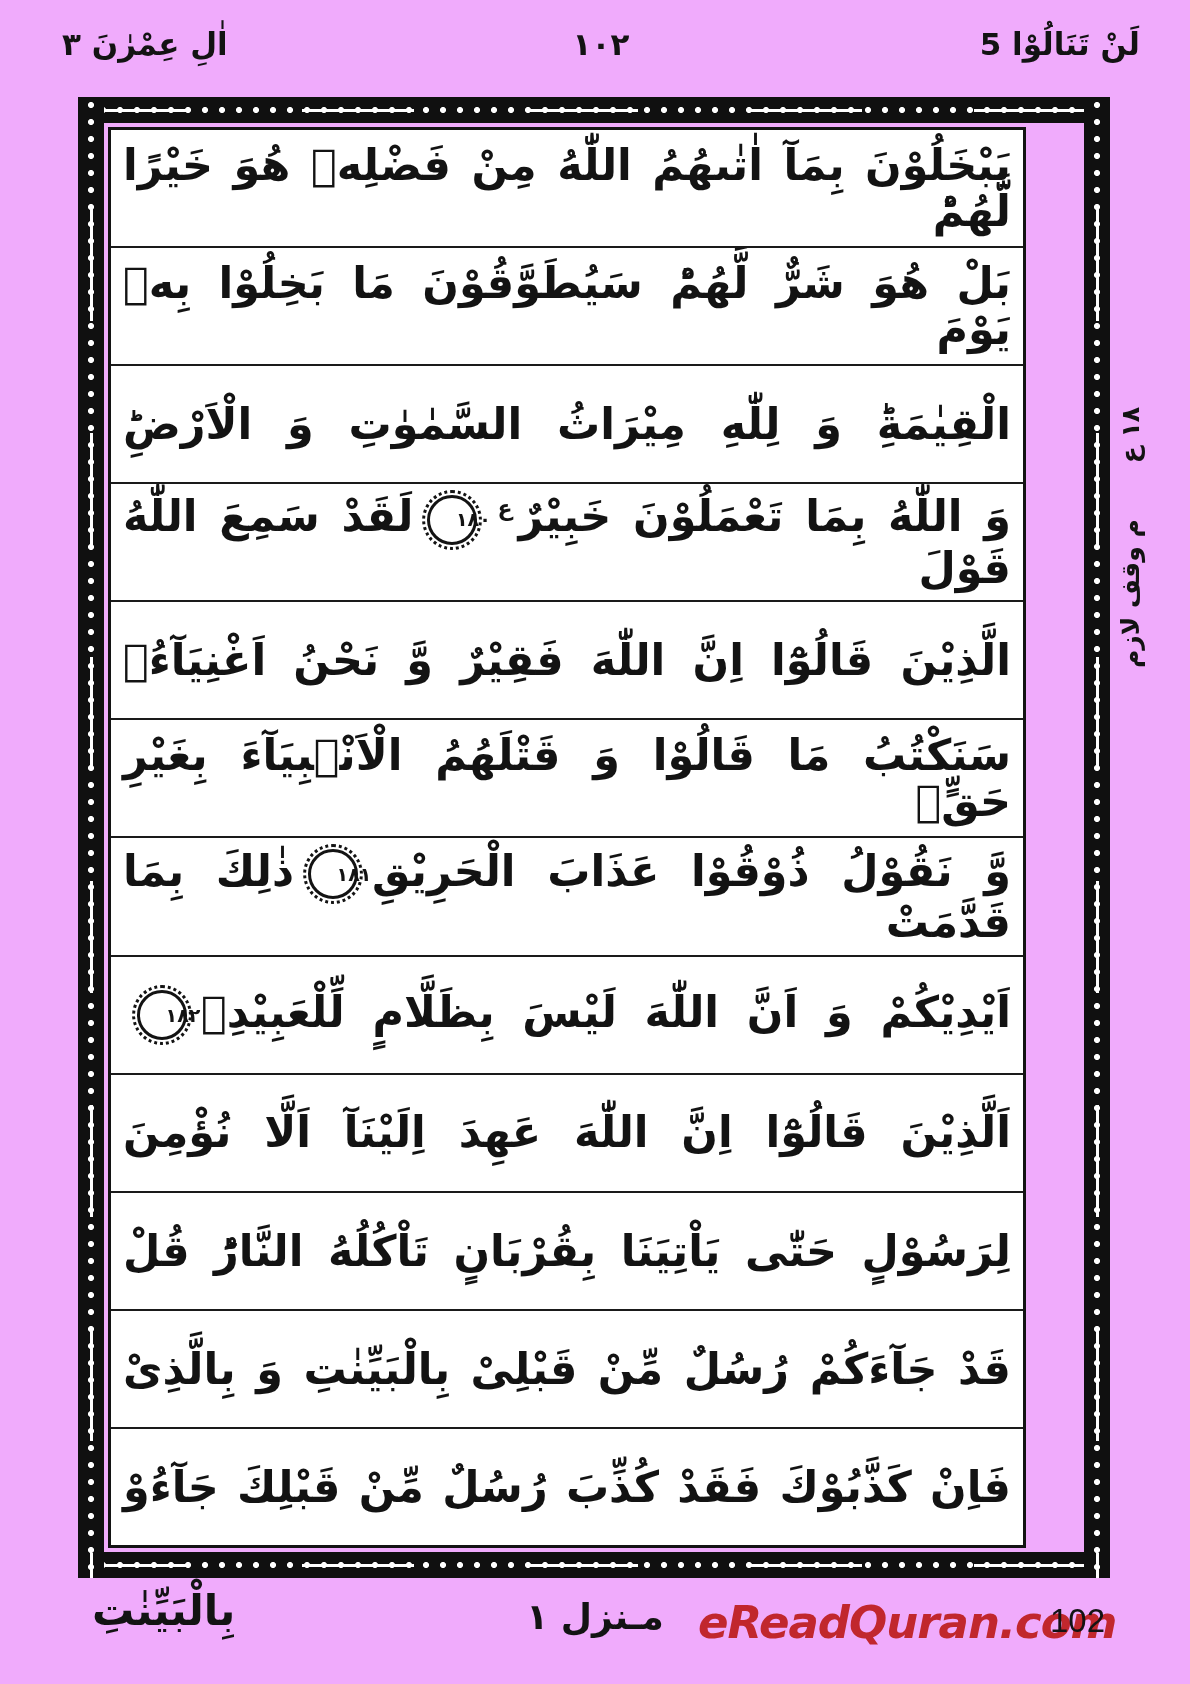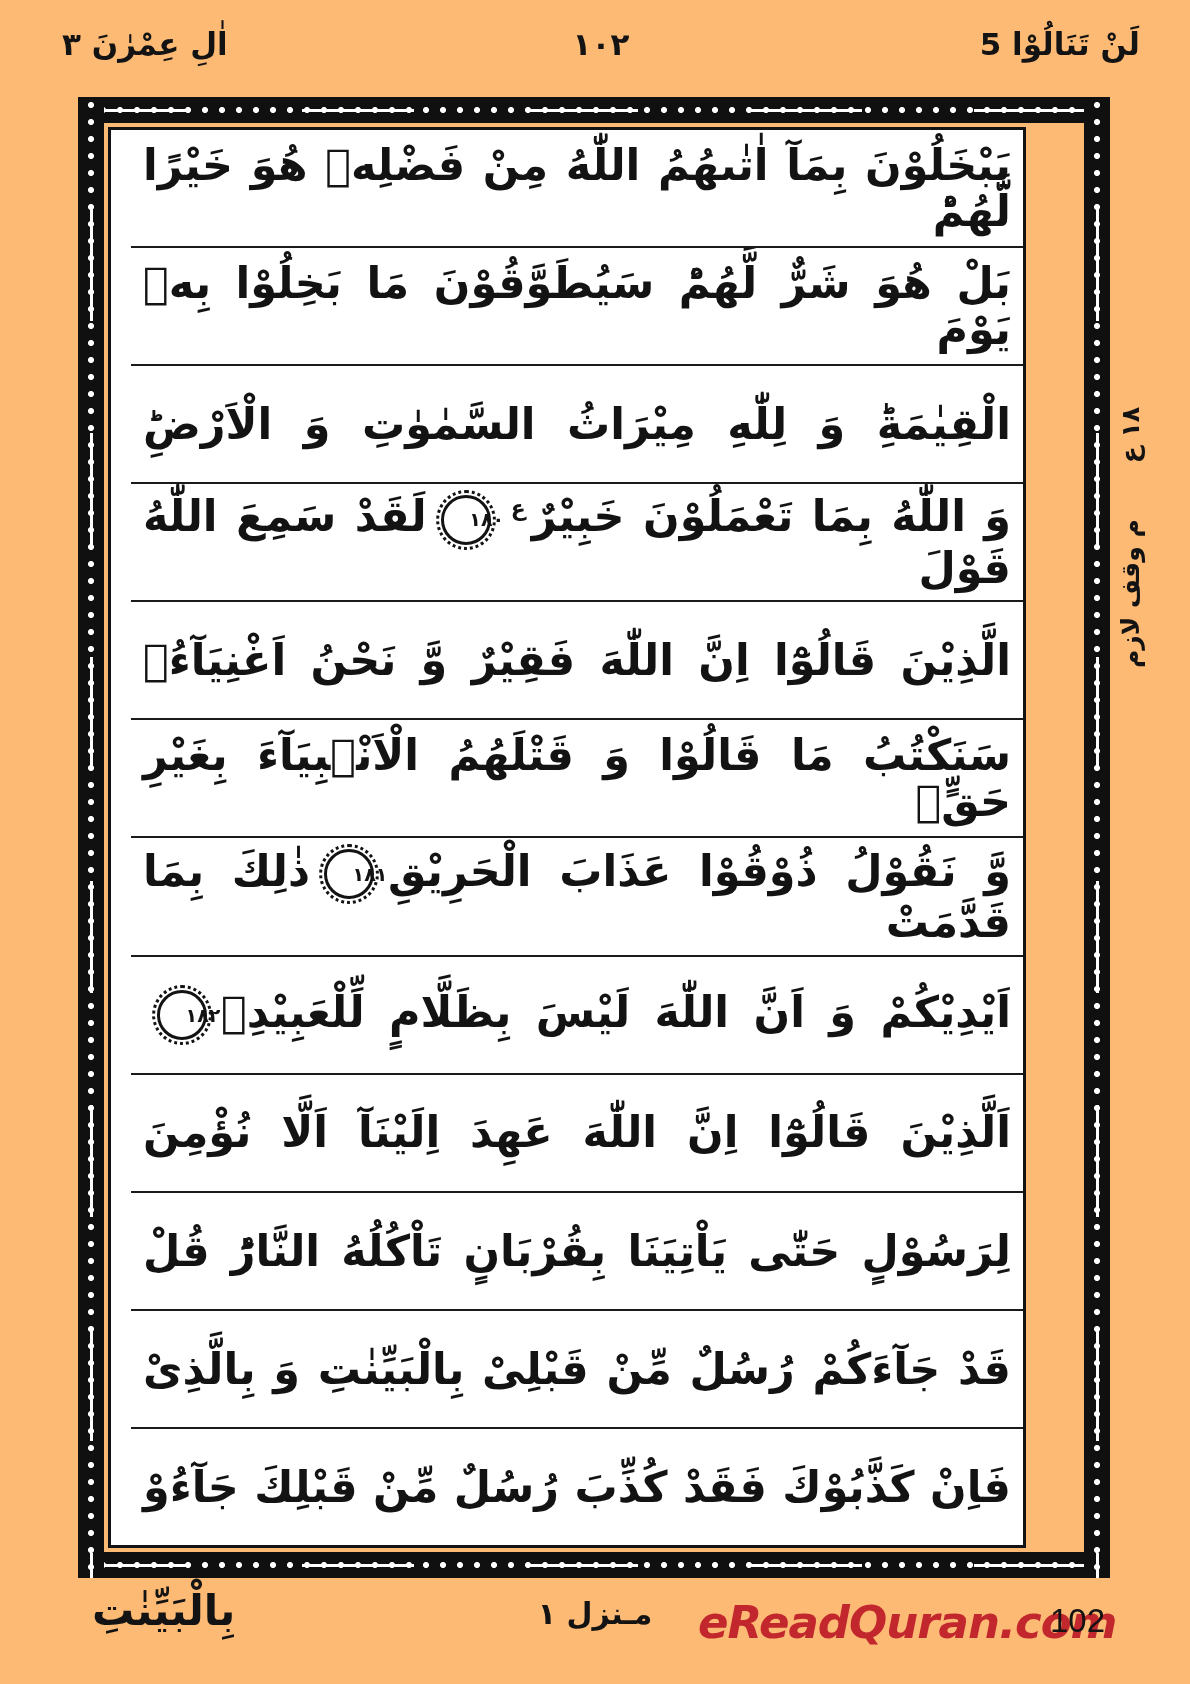--- a/index.html
+++ b/index.html
@@ -1,19 +1,19 @@
 <!DOCTYPE html>
 <html lang="ar"><head>
 <meta charset="utf-8">
 <style>
   * { margin:0; padding:0; box-sizing:border-box; }
   html,body { background:#ffffff; }
   body { width:1190px; height:1684px; position:relative; font-family:"DejaVu Sans", sans-serif; color:#131313; }
 
-  .page { position:absolute; inset:0; background:#fdba74; overflow:hidden; }
+  .page { position:absolute; inset:0; background:#f0abfc; overflow:hidden; }
 
   
   .header { position:absolute; top:26px; left:62px; right:50px; display:flex; justify-content:space-between; align-items:baseline; font-size:31px; font-weight:700; direction:ltr; }
   .header .mid { position:absolute; left:50%; transform:translateX(-50%); }
 
   
   .frame { position:absolute; left:78px; top:97px; width:1032px; height:1481px; }
   .band { position:absolute; background-color:#101010; }
   .band.top, .band.bottom { left:0; right:0; height:26px;
     background-image:
@@ -27,37 +27,37 @@
     background-image:
       radial-gradient(circle at 13px 8px, #ffffff 2.6px, rgba(255,255,255,0) 3.5px),
       repeating-linear-gradient(0deg, #ffffff 0 112px, rgba(255,255,255,0) 112px 224px);
     background-size: 26px 17px, 3px 224px;
     background-repeat: repeat-y, repeat-y;
     background-position: 0 0, 12px 0; }
   .band.left { left:0; } .band.right { right:0; }
 
   
   .textblock { position:absolute; top:30px; bottom:30px; left:30px; right:84px; border:3px solid #131313; background:#ffffff; }
-  .lines { position:absolute; inset:0; display:flex; flex-direction:column;margin-left:20px; }
+  .lines { position:absolute; inset:0; display:flex; flex-direction:column; }
   .row { flex:1 1 0; display:flex; align-items:center; border-bottom:2px solid #1a1a1a; overflow:hidden; }
   .row:last-child { border-bottom:none; }
   .line-text { width:100%; padding:0 12px; direction:rtl; text-align:justify; text-align-last:justify; font-size:43px; font-weight:700; line-height:1.08; white-space:nowrap; }
   .seg { white-space:normal; }
 
   .ayah { display:inline-flex; align-items:center; justify-content:center; width:50px; height:50px; border:3px solid #131313; border-radius:50%; outline:3px dotted #131313; outline-offset:2px; font-size:19px; font-weight:700; vertical-align:middle; margin:0 14px; line-height:1;padding-left:42px; }
   .ruku-mark { font-size:22px; font-weight:700; vertical-align:super; margin:0 6px; }
 
   
   .margin-note { position:absolute; left:1116px; top:668px; transform:rotate(-90deg); transform-origin:0 0; direction:rtl; white-space:nowrap; font-size:25px; font-weight:600; }
   .margin-note .gap { display:inline-block; width:56px; }
 
   
   .footer { position:absolute; left:0; right:0; bottom:0; height:110px; }
   .catchword { position:absolute; left:92px; top:12px; font-size:42px; font-weight:700; direction:rtl; }
-  .manzil { position:absolute; left:50%; transform:translateX(-50%); top:22px; font-size:30px; font-weight:700; direction:rtl; }
+  .manzil { position:absolute; left:50%; transform:translateX(-50%); top:22px; font-size:36px; font-weight:700; direction:rtl; }
   .brand { position:absolute; left:698px; top:22px; font-size:45px; font-weight:800; letter-spacing:-1px; font-family:"DejaVu Sans", sans-serif;font-style:italic; }
   .pagenum { position:absolute; left:1050px; top:28px; font-size:33px; font-family:Liberation Sans, sans-serif; }
 </style>
 </head>
 <body>
 
 <div class="page">
 
   <div class="header">
     <span>اٰلِ عِمْرٰنَ ٣</span>

